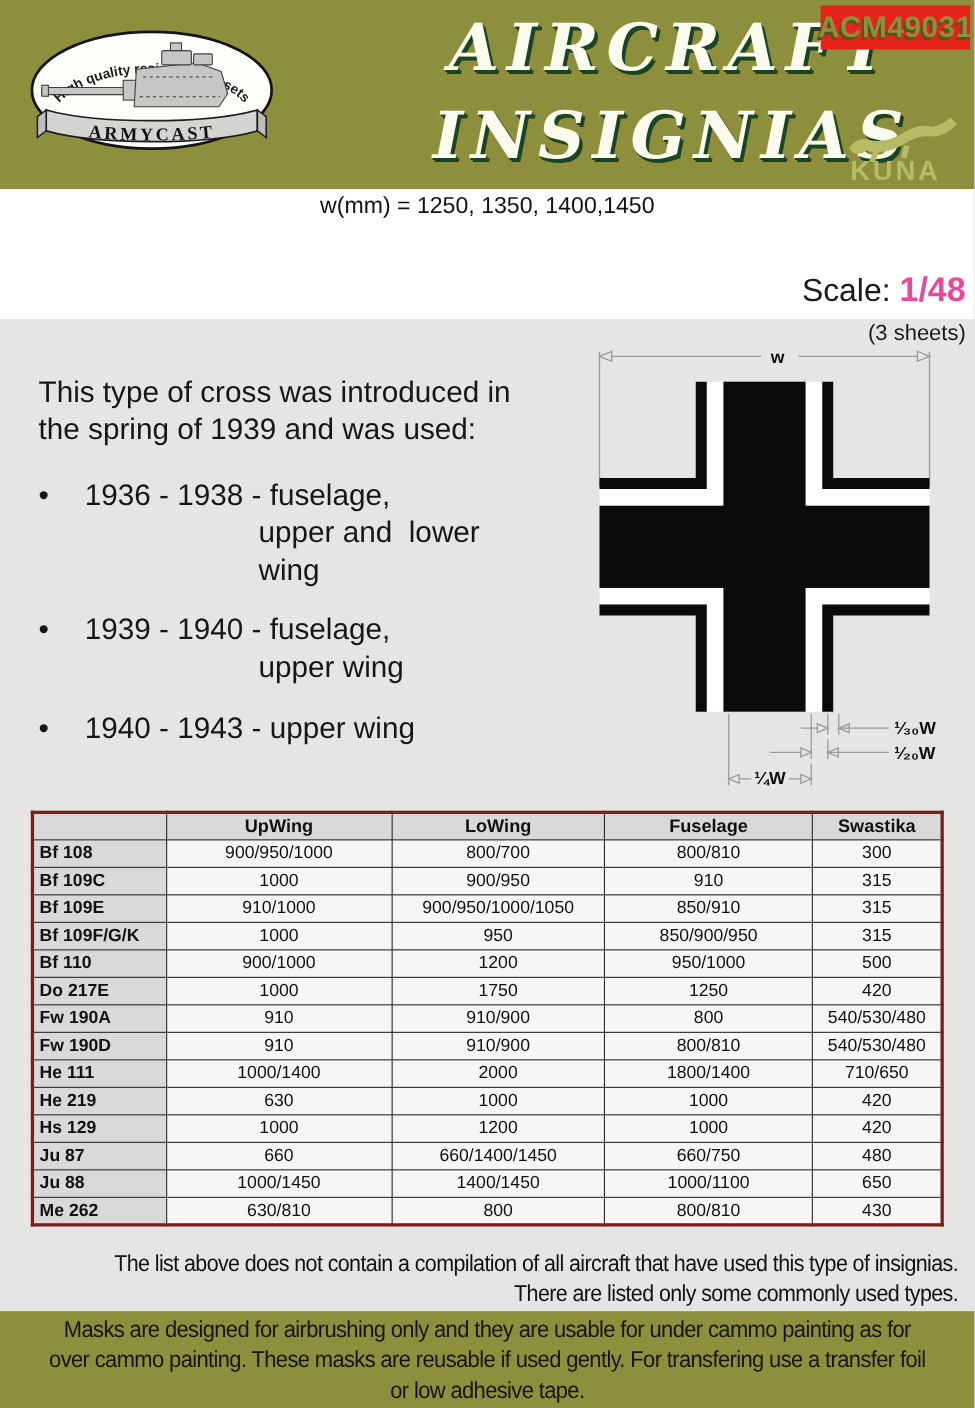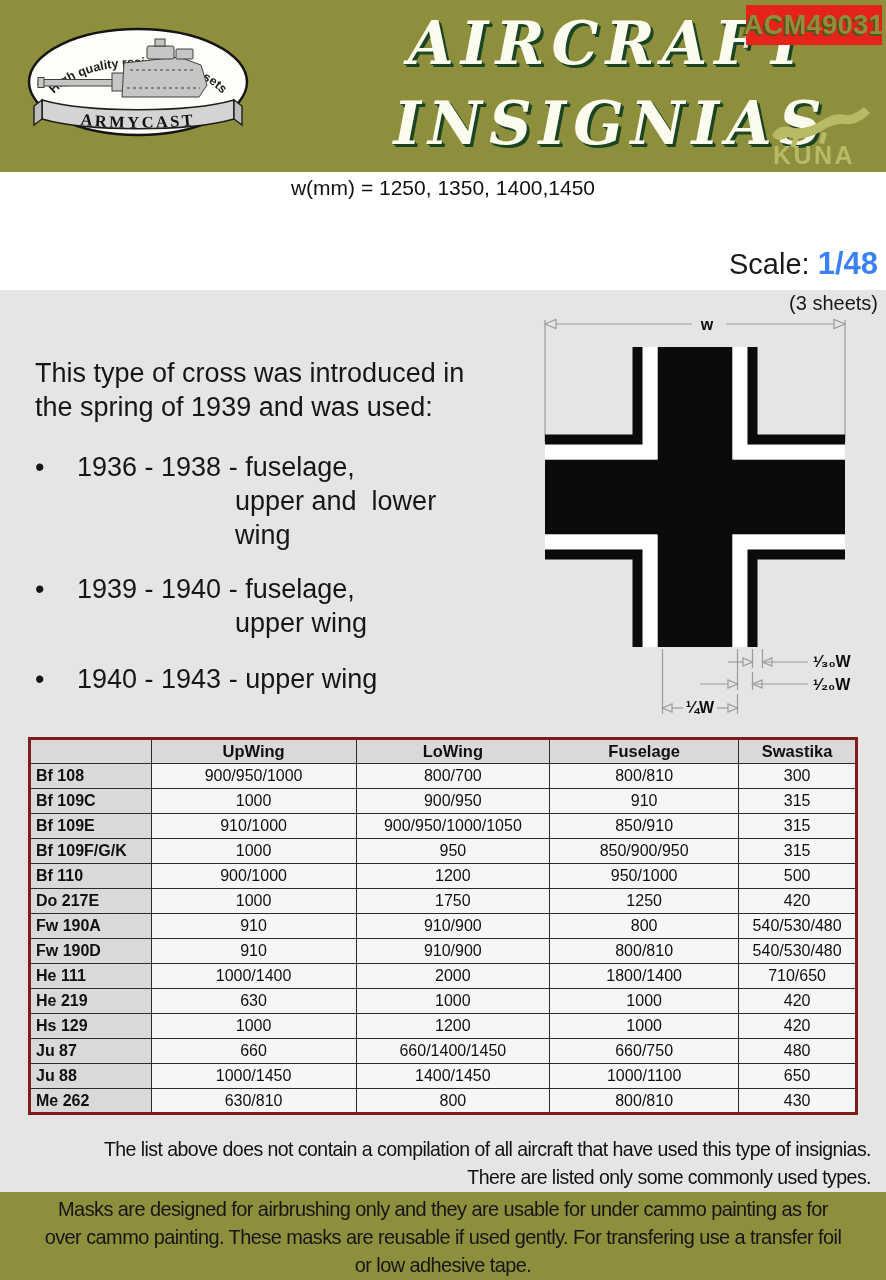--- a/index.html
+++ b/index.html
@@ -19,27 +19,27 @@
            display:flex; align-items:center; justify-content:center;
            font-size:27px; font-weight:bold; color:#8e8f3c;
            text-shadow:-2px 2px 0 #55561e; letter-spacing:0.5px; }
   .kuna-wrap { position:absolute; right:6px; top:104px; width:116px; height:66px; }
 
   
   .title-band { position:absolute; left:0; top:172px; width:886px; height:118px; background:#ffffff; }
   .main-title { margin-top:11px; text-align:center; font-size:40px; font-weight:bold; color:#0c0c0c; letter-spacing:-0.5px; }
   .sub-title  { text-align:center; font-size:21px; color:#111; margin-top:4px; }
   .scale-line { position:absolute; right:8px; top:74px; font-size:29px; color:#1a1a1a; }
-  .scale-line .scale-value { color:#3b82f6; font-weight:bold; font-size:31px; }
+  .scale-line .scale-value { color:#ec4899; font-weight:bold; font-size:31px; }
 
   
   .body-area { position:absolute; left:0; top:290px; width:886px; height:902px; background:#e5e5e4; }
   .sheets-note { position:absolute; right:8px; top:2px; font-size:20px; color:#181818; }
 
-  .intro-block { position:absolute; left:35px; top:66px; width:525px; color:#161616; }
+  .intro-block { position:absolute; left:35px; top:49px; width:525px; color:#161616; }
   .intro-line { font-size:27px; line-height:34px; }
   .bullet { display:flex; }
   .bullet-1 { margin-top:26px; }
   .bullet-2 { margin-top:20px; }
   .bullet-3 { margin-top:22px; }
   .bullet .dot { width:42px; font-size:27px; line-height:34px; }
   .bullet .content { flex:1; font-size:27px; line-height:34px; }
   .bullet .year { font-weight:normal; }
   .bullet-cont { padding-left:158px; white-space:pre-wrap; }
 

